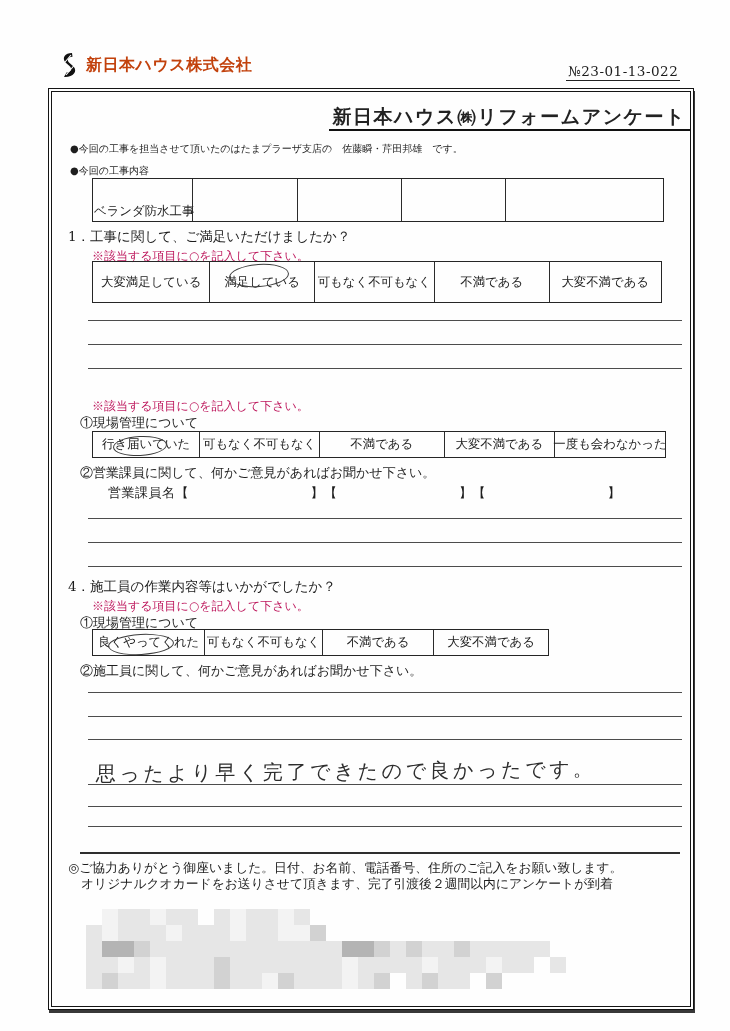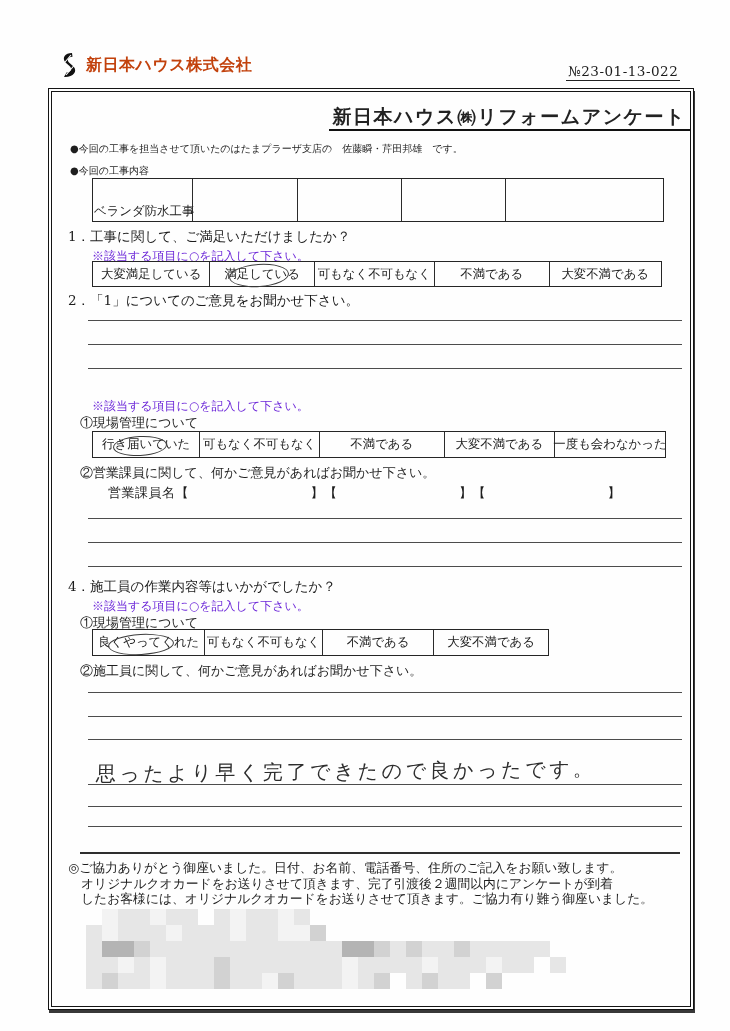--- a/index.html
+++ b/index.html
@@ -16,21 +16,21 @@
   .box{position:absolute;left:48px;top:88px;width:638px;height:914px;
        border:4px double #141414;box-shadow:1px 3px 0 rgba(0,0,0,.78);background:transparent;}
   .abs{position:absolute;}
   
   .title{top:12px;left:0;width:100%;text-align:right;}
   .title span{font-size:19px;font-weight:bold;letter-spacing:1.5px;
               border-bottom:2px solid #111;padding:0 4px 2px 4px;}
   
   .line{font-size:10px;white-space:nowrap;color:#1e1e1e;}
   .q-head{font-size:13.5px;white-space:nowrap;color:#1c1c1c;}
-  .note{font-size:12px;white-space:nowrap;color:#6d28d9;}
+  .note{font-size:12px;white-space:nowrap;color:#be185d;}
   .sub{font-size:13px;white-space:nowrap;color:#1e1e1e;}
   
   .tbl{display:flex;border:1.6px solid #262626;box-sizing:border-box;background:transparent;}
   .tbl .cell{box-sizing:border-box;border-left:1.4px solid #2b2b2b;position:relative;
              display:flex;align-items:center;justify-content:center;
              font-size:12.4px;white-space:nowrap;overflow:visible;}
   .tbl .cell:first-child{border-left:none;}
   .work-tbl .cell{align-items:flex-end;justify-content:flex-start;padding:0 1px 1px 1px;}
   
   .hand-circle{position:absolute;border:1.7px solid #3b3b3b;border-radius:50%;pointer-events:none;}
@@ -77,29 +77,28 @@
     <div class="abs tbl work-tbl" style="top:86px;left:40px;width:572px;height:44px;">
       <div class="cell" style="width:17.3%;">ベランダ防水工事</div>
       <div class="cell" style="width:18.5%;"></div>
       <div class="cell" style="width:18.2%;"></div>
       <div class="cell" style="width:18.2%;"></div>
       <div class="cell" style="width:27.8%;"></div>
     </div>
 
     <div class="abs q-head" style="top:136px;left:16px;">1．工事に関して、ご満足いただけましたか？</div>
     <div class="abs note" style="top:156px;left:40px;">※該当する項目に○を記入して下さい。</div>
-    <div class="abs tbl" style="top:169px;left:40px;width:570px;height:26px;justify-content:space-between;">
+    <div class="abs tbl" style="top:169px;left:40px;width:570px;height:42px;justify-content:space-between;">
       <div class="cell opt-cell" style="width:20.5%;">大変満足している</div>
       <div class="cell opt-cell" style="width:18.4%;">満足している<span class="hand-circle cq1"></span></div>
       <div class="cell opt-cell" style="width:21.1%;">可もなく不可もなく</div>
       <div class="cell opt-cell" style="width:20.2%;">不満である</div>
       <div class="cell opt-cell" style="width:19.8%;">大変不満である</div>
     </div>
 
-    <div class="abs q-head" style="top:200px;left:16px;">2．「1」についてのご意見をお聞かせ下さい。</div>
     <div class="abs rule" style="top:228px;left:36px;width:594px;"></div>
     <div class="abs rule" style="top:252px;left:36px;width:594px;"></div>
     <div class="abs rule" style="top:276px;left:36px;width:594px;"></div>
 
     <div class="abs note" style="top:306px;left:40px;">※該当する項目に○を記入して下さい。</div>
     <div class="abs sub" style="top:322px;left:28px;">①現場管理について</div>
     <div class="abs tbl" style="top:339px;left:40px;width:574px;height:27px;">
       <div class="cell opt-cell" style="width:18.6%;">行き届いていた<span class="hand-circle cq3"></span></div>
       <div class="cell opt-cell" style="width:20.9%;">可もなく不可もなく</div>
       <div class="cell opt-cell" style="width:21.8%;">不満である</div>
@@ -128,21 +127,20 @@
 
     <div class="abs handwriting" style="top:666px;left:44px;">思ったより早く完了できたので良かったです。</div>
     <div class="abs rule" style="top:692px;left:36px;width:594px;"></div>
     <div class="abs rule" style="top:714px;left:36px;width:594px;"></div>
     <div class="abs rule" style="top:734px;left:36px;width:594px;"></div>
 
     <div class="abs divider" style="top:760px;left:28px;width:600px;"></div>
     <div class="abs footer" style="top:768px;left:16px;width:608px;">
       <div class="fl1">◎ご協力ありがとう御座いました。日付、お名前、電話番号、住所のご記入をお願い致します。</div>
       <div class="fl2">オリジナルクオカードをお送りさせて頂きます、完了引渡後２週間以内にアンケートが到着</div>
-      <div class="fl3">したお客様には、オリジナルクオカードをお送りさせて頂きます。ご協力有り難う御座いました。</div>
     </div>
 
     <div class="abs mosaic" id="mosaic" style="top:817px;left:34px;width:480px;height:82px;">
         <div class="mz" style="left: 16px; top: 0px; width: 16px; height: 16px; background: rgb(243, 243, 243);"></div>
         <div class="mz" style="left: 32px; top: 0px; width: 16px; height: 16px; background: rgb(230, 230, 230);"></div>
         <div class="mz" style="left: 48px; top: 0px; width: 16px; height: 16px; background: rgb(230, 230, 230);"></div>
         <div class="mz" style="left: 64px; top: 0px; width: 16px; height: 16px; background: rgb(243, 243, 243);"></div>
         <div class="mz" style="left: 80px; top: 0px; width: 16px; height: 16px; background: rgb(230, 230, 230);"></div>
         <div class="mz" style="left: 96px; top: 0px; width: 16px; height: 16px; background: rgb(230, 230, 230);"></div>
         <div class="mz" style="left: 128px; top: 0px; width: 16px; height: 16px; background: rgb(230, 230, 230);"></div>

